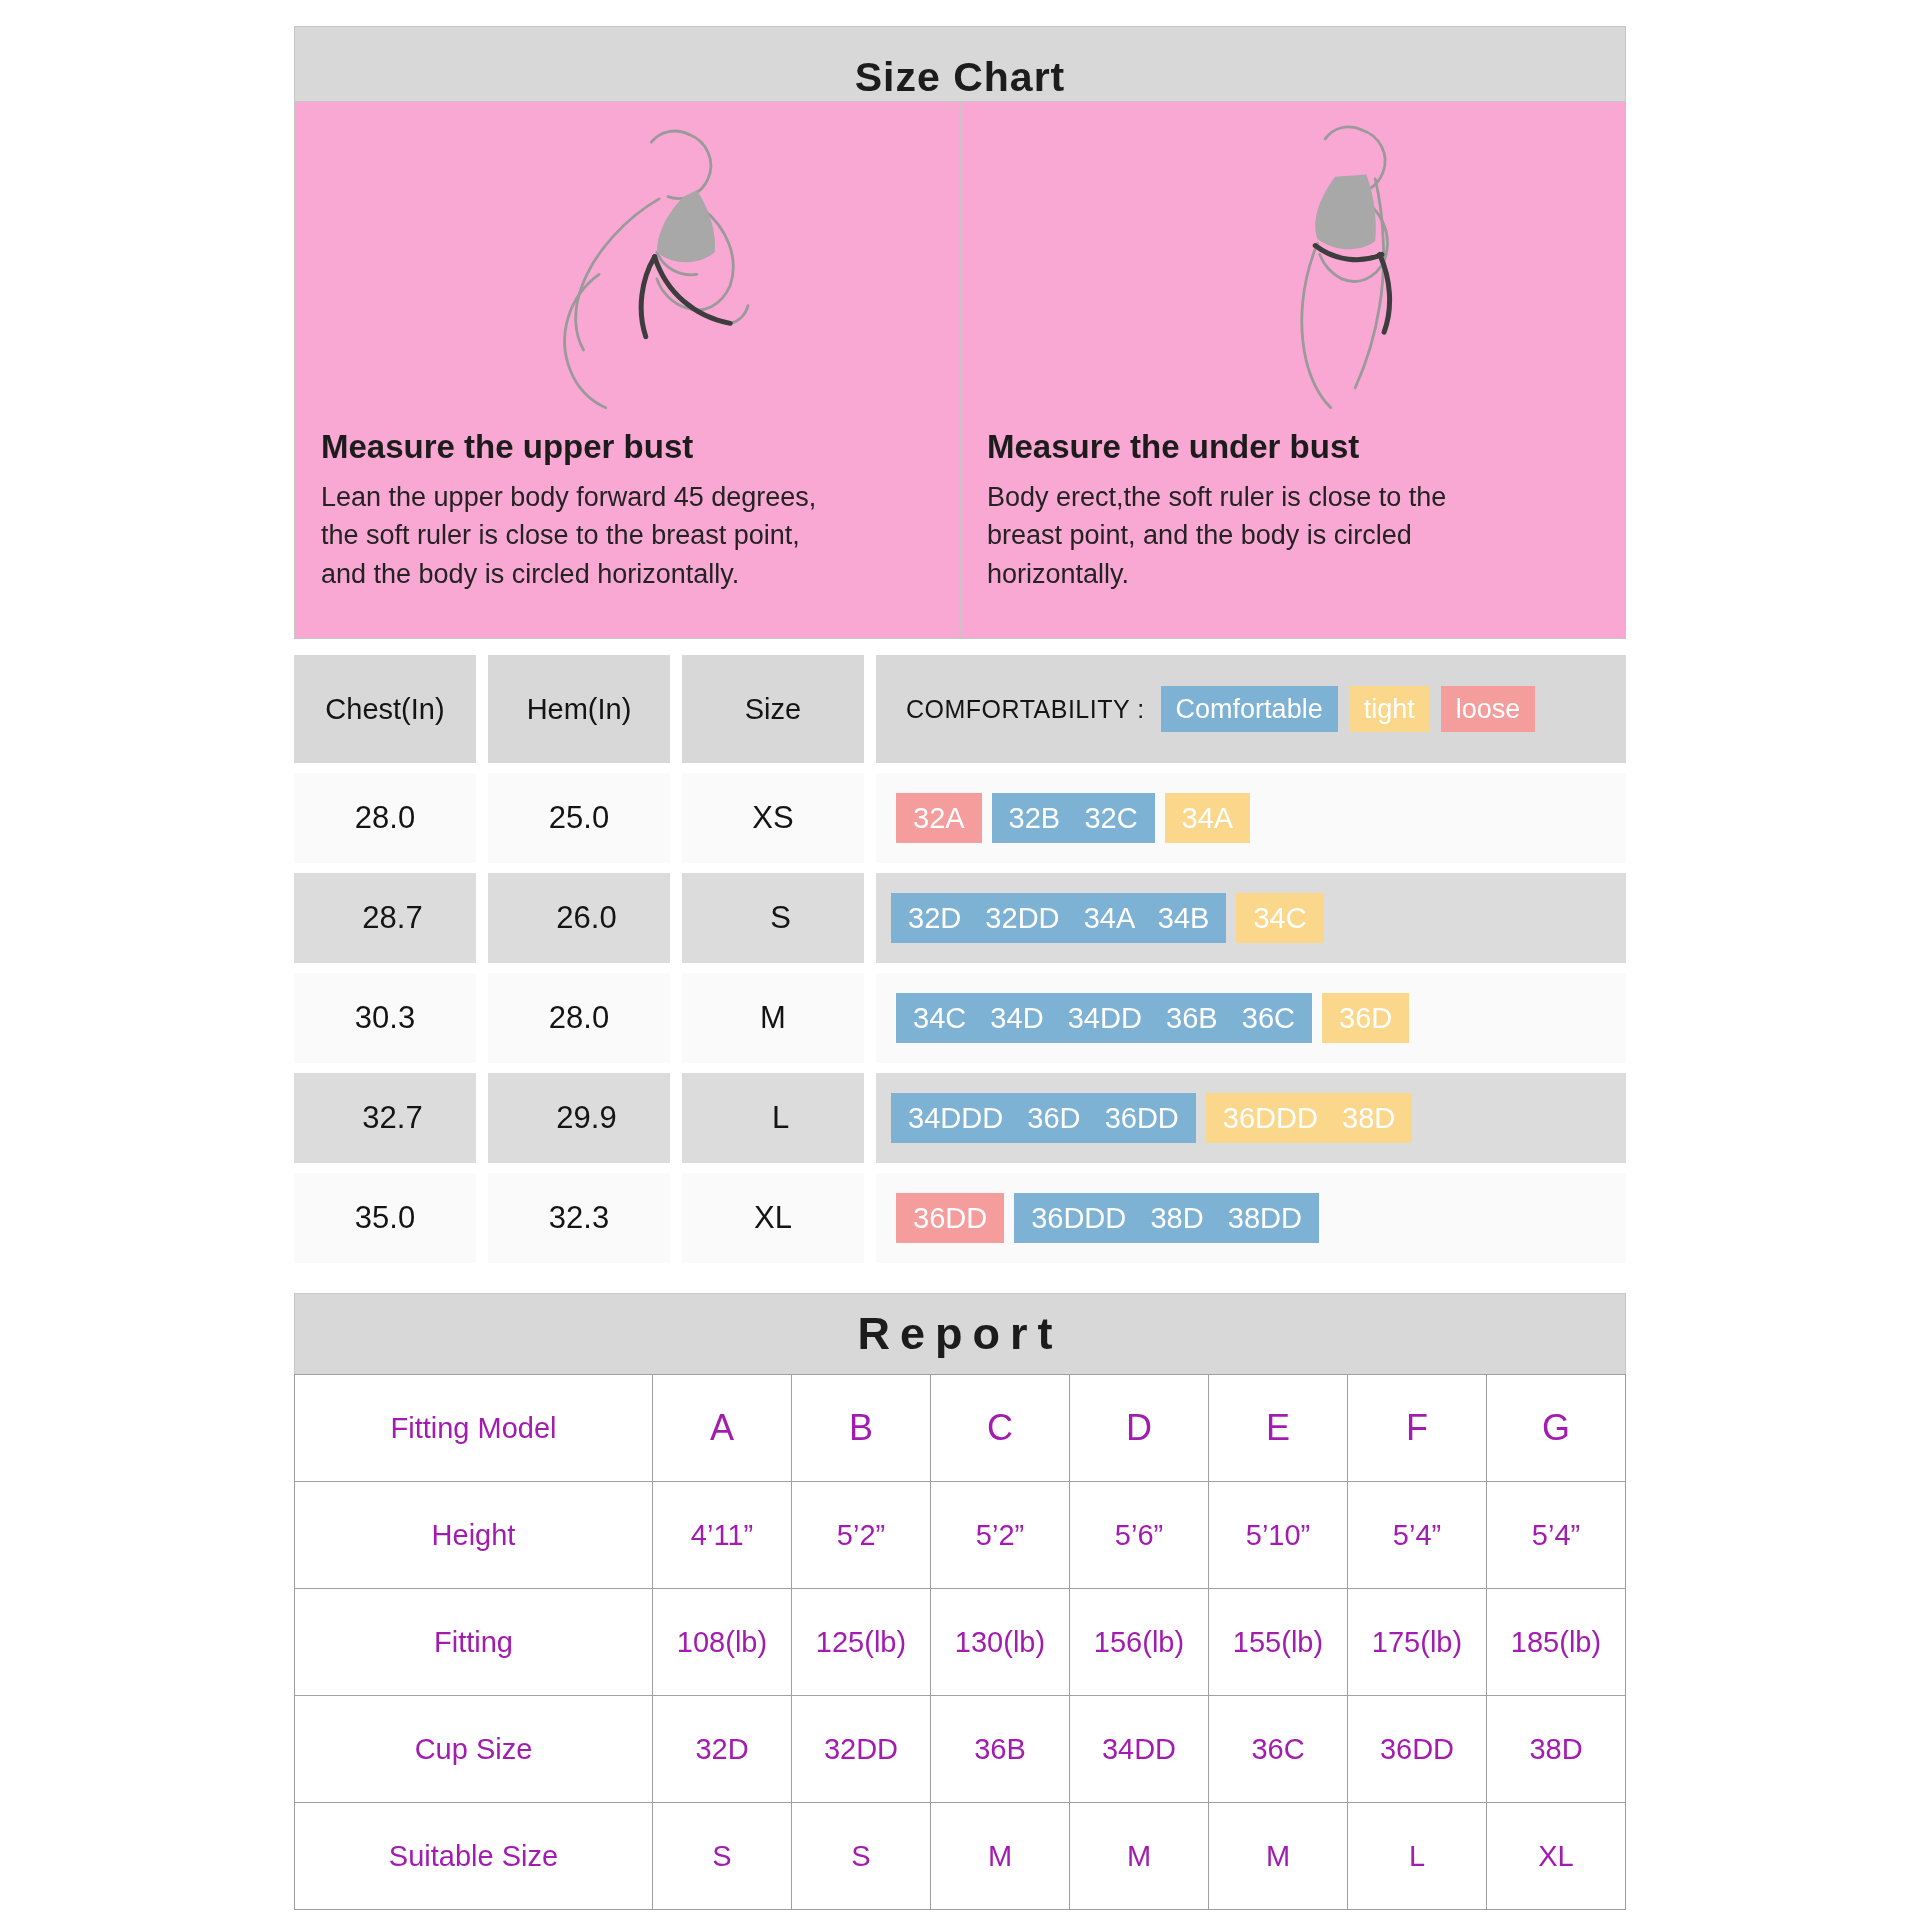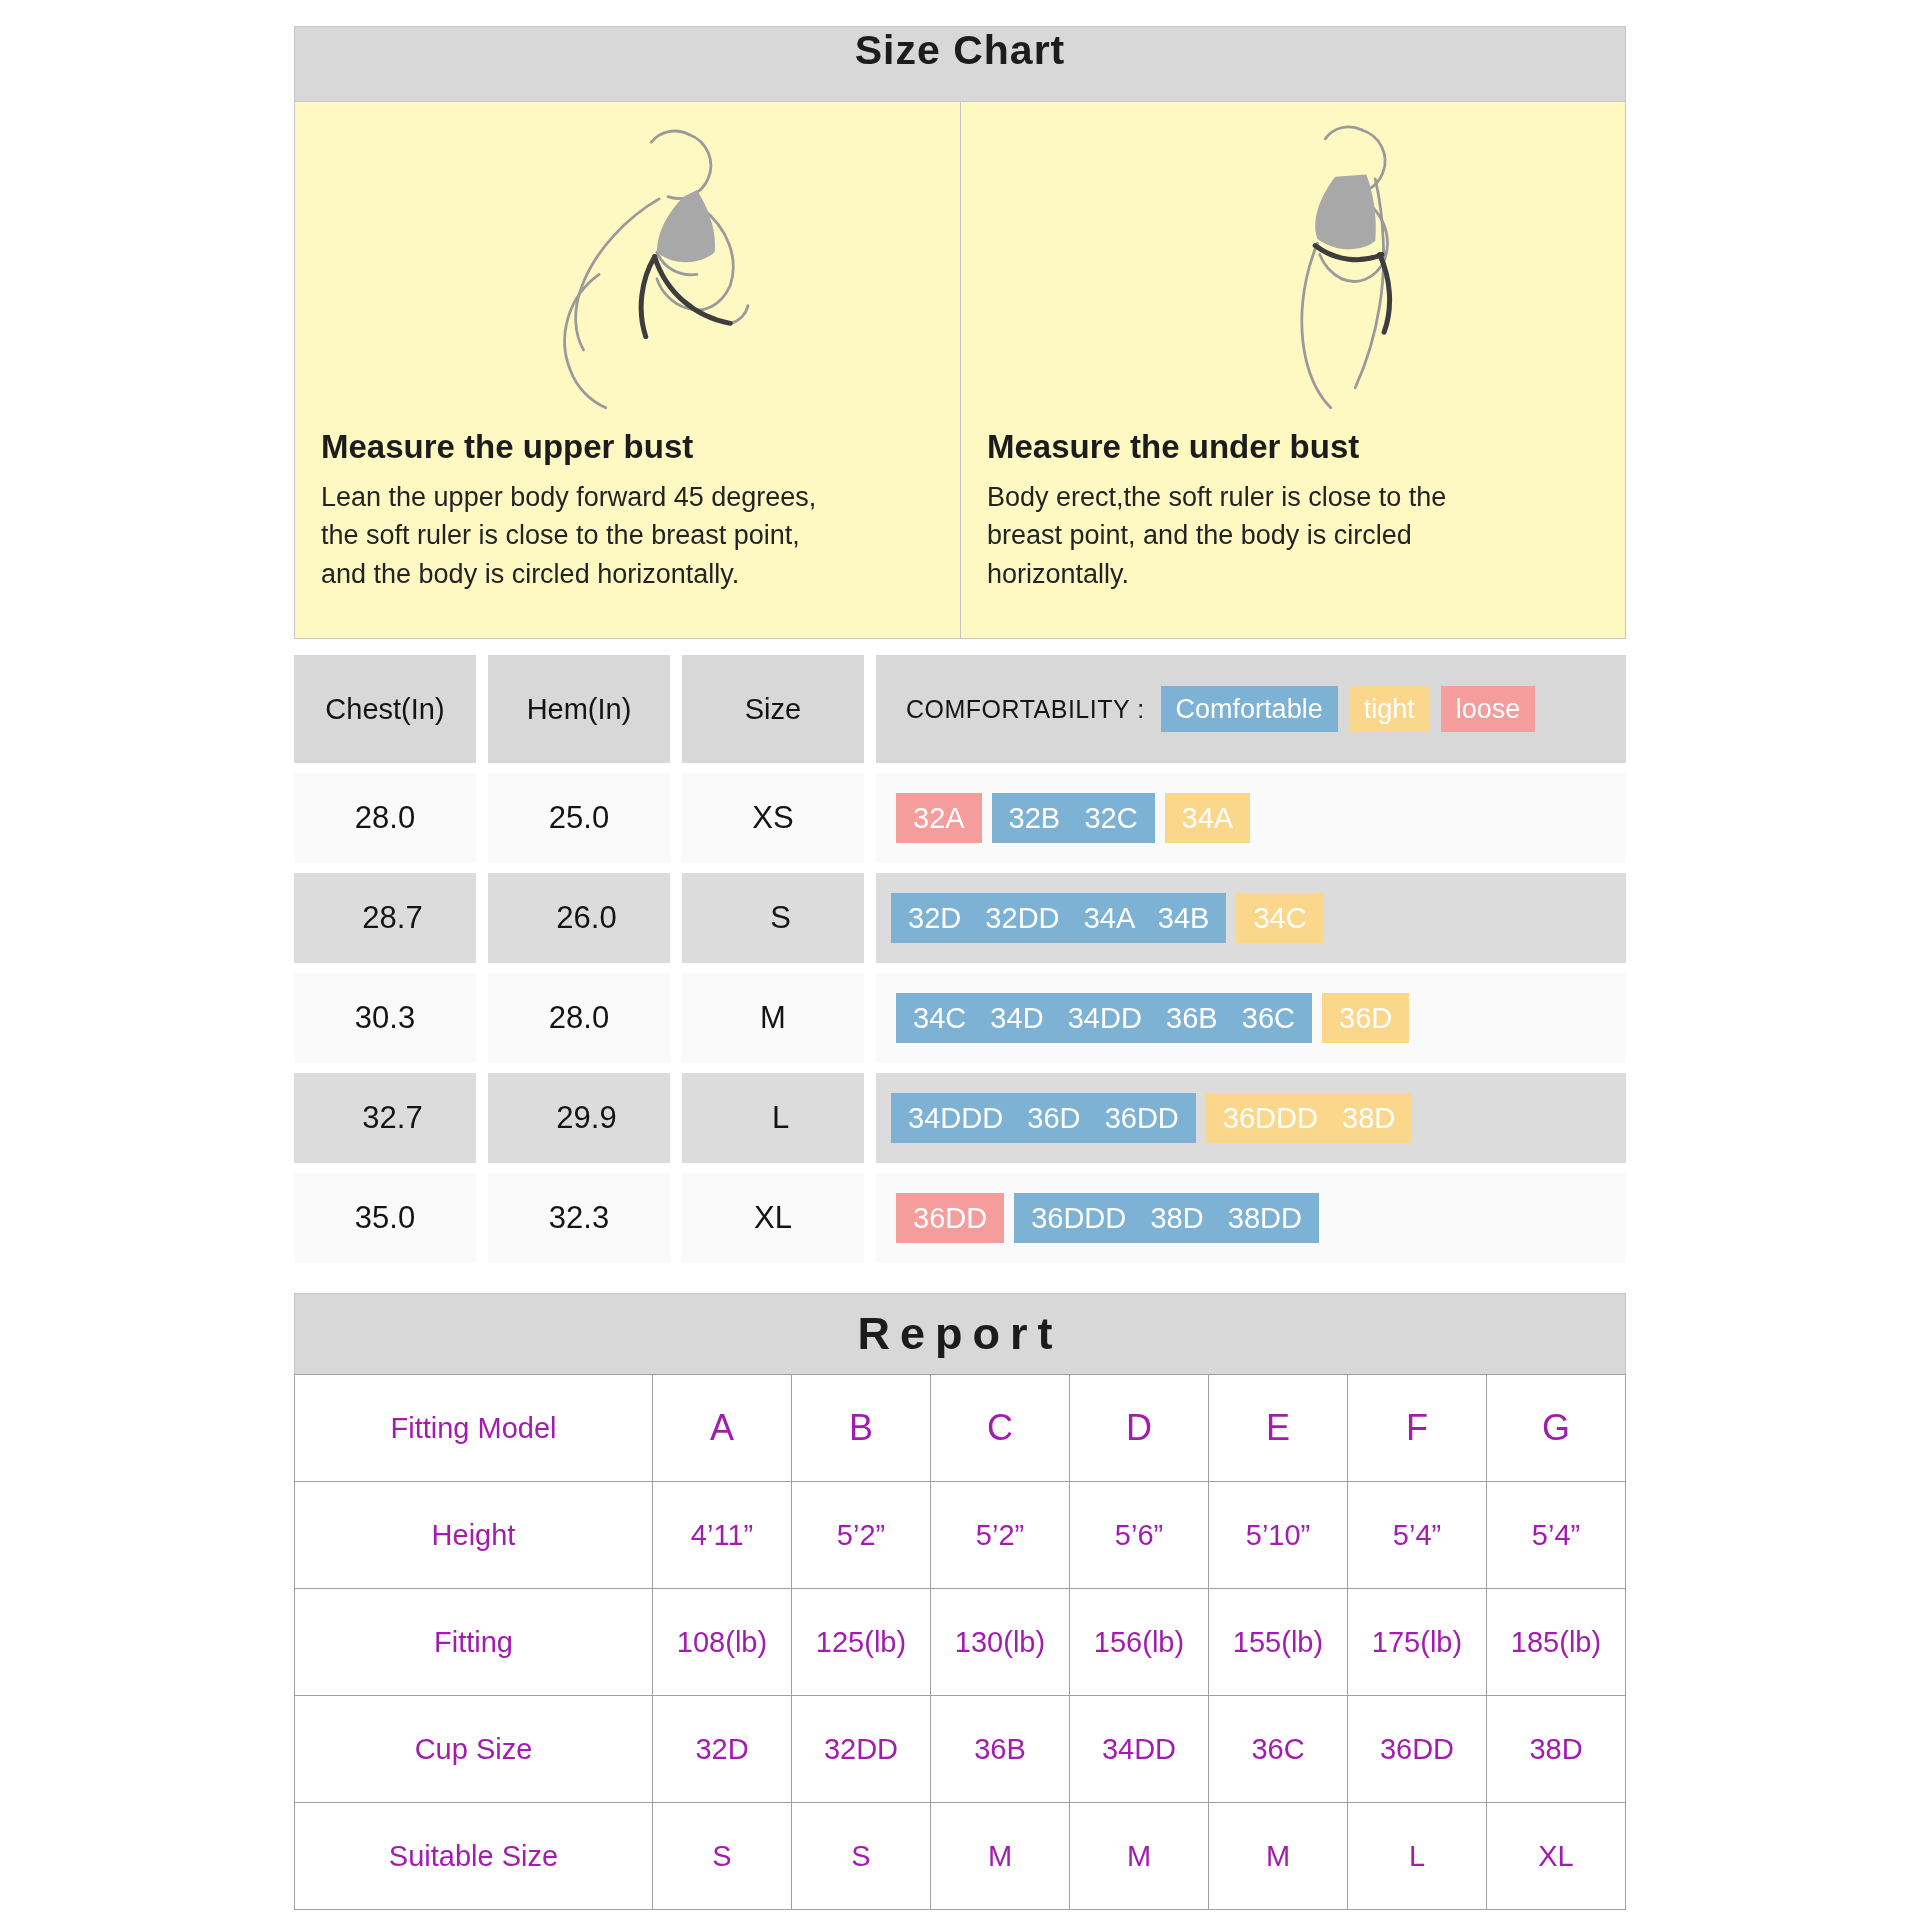--- a/index.html
+++ b/index.html
@@ -7,26 +7,26 @@
     width:1920px;height:1920px;
     font-family:"Liberation Sans","DejaVu Sans",sans-serif;
     color:#1c1c1c;
     -webkit-font-smoothing:antialiased;
   }
   .container{width:1332px;margin:0 auto;padding-top:26px;}
 
   
   .title-bar{
     height:74px;background:#d8d8d8;border:1px solid #c6c6c6;
-    display:flex;align-items:flex-start;justify-content:center;
+    display:flex;align-items:flex-end;justify-content:center;
     font-size:41px;font-weight:bold;letter-spacing:1px;
   }
 
   
-  .panels{display:flex;border:1px solid #c6c6c6;border-top:none;background:#fef9c3;min-height:536px;}
+  .panels{display:flex;border:1px solid #c6c6c6;border-top:none;background:#f9a8d4;min-height:536px;}
   .panel{width:50%;box-sizing:border-box;padding:8px 0 26px;}
   .panel + .panel{border-left:1px solid #c6c6c6;}
   .panel-illustration{height:302px;display:flex;align-items:flex-start;justify-content:center;}
   .panel-heading{font-size:33px;font-weight:bold;margin:16px 26px 0;}
   .panel-desc{font-size:27px;line-height:1.42;margin:12px 26px 0;color:#232323;white-space:pre-line;}
 
   
   .size-grid{
     margin-top:16px;
     display:grid;

